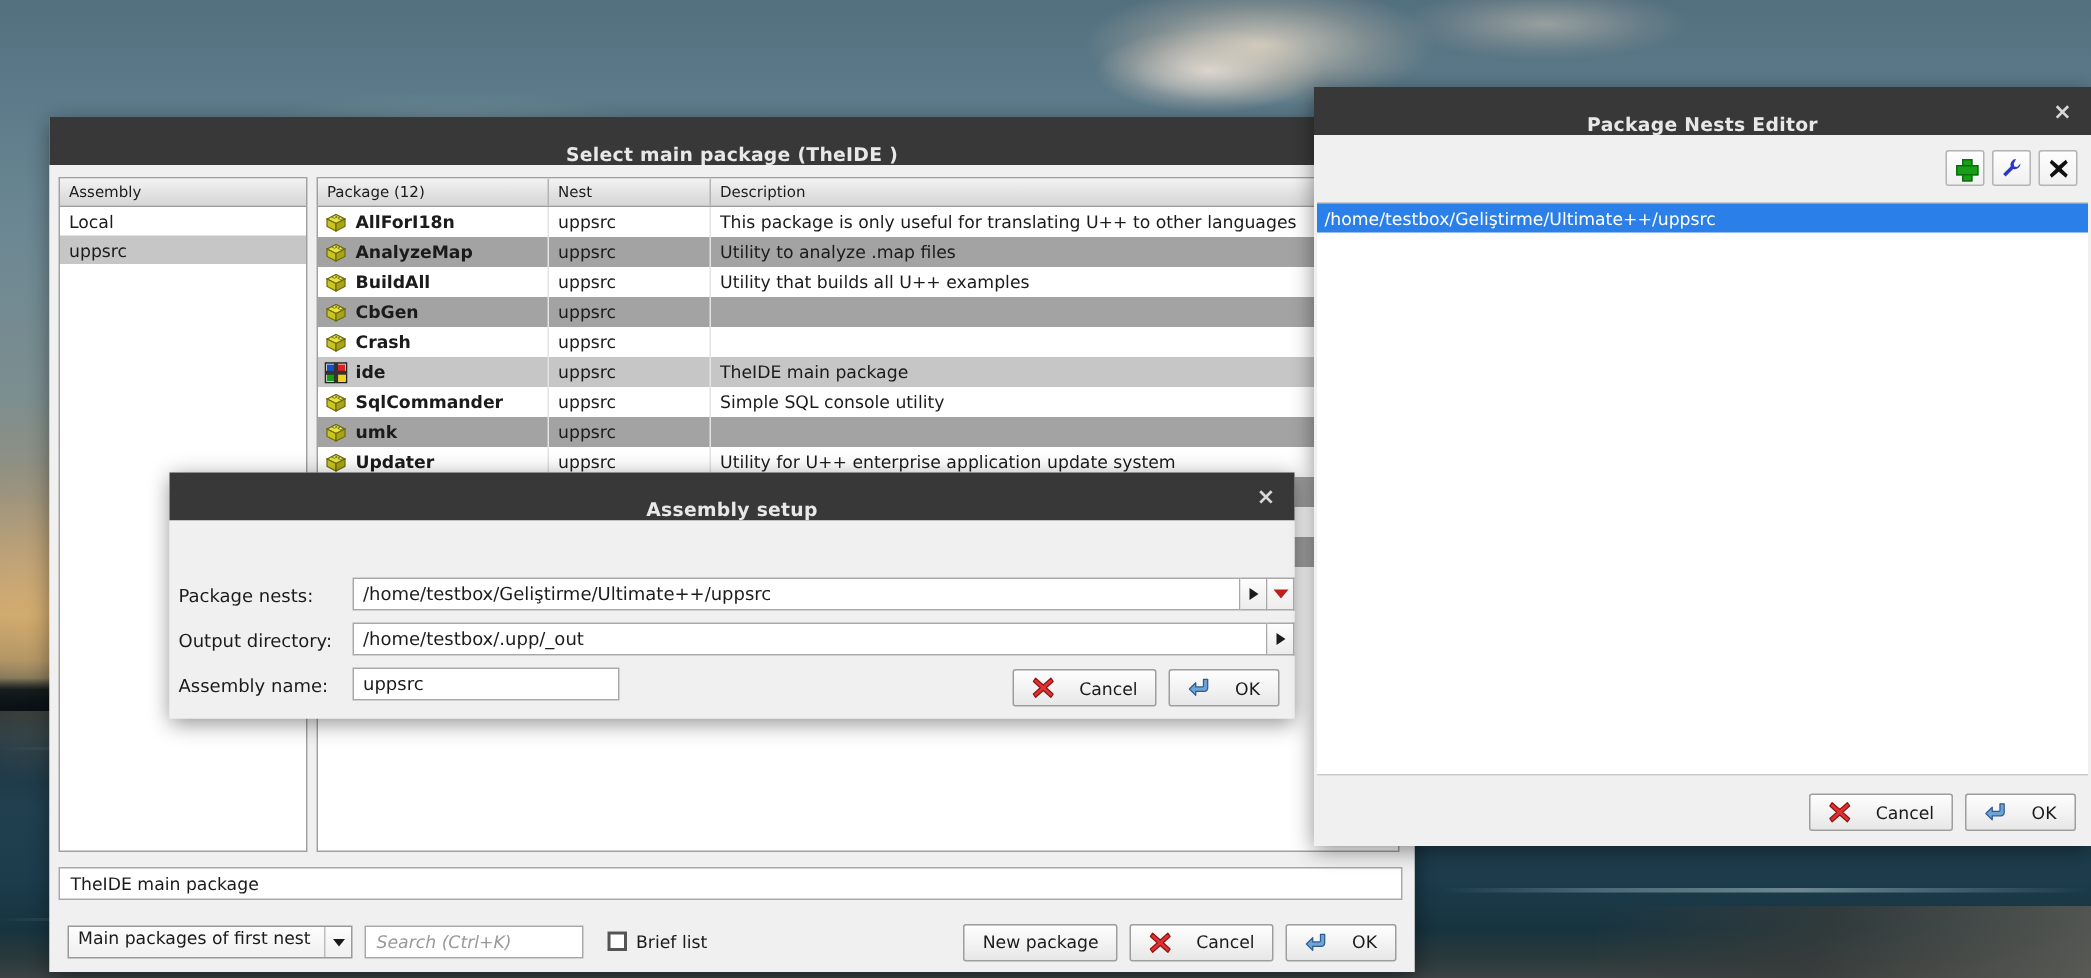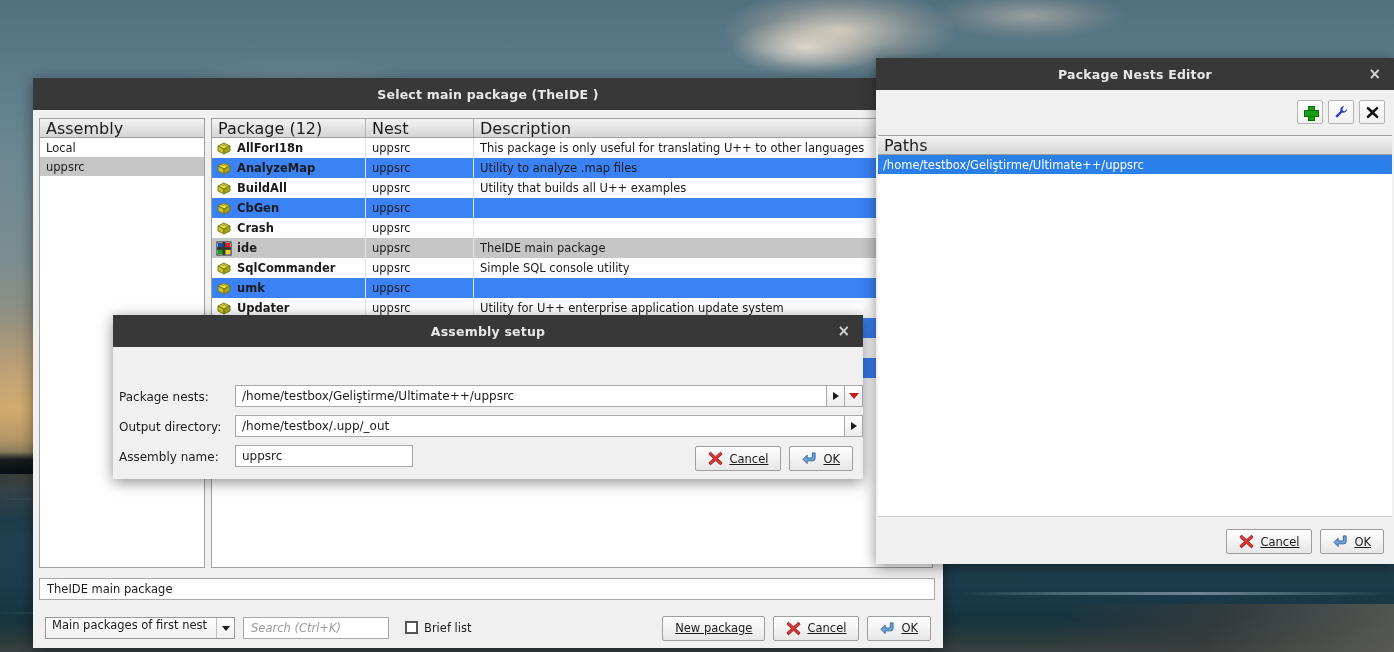--- a/index.html
+++ b/index.html
@@ -62,21 +62,21 @@
   
   .window {
     position: absolute;
     background: #f0f0f0;
     box-shadow: 0 3px 14px rgba(0,0,0,0.45);
   }
   .titlebar {
     height: 32px;
     background: #383838;
     color: #e8e8e8;
-    display: flex; align-items: center; justify-content: center;
+    display: flex; align-items: flex-end; justify-content: center;
     position: relative;
     font-size: 12.5px;
     font-weight: bold;
     letter-spacing: .2px;
     user-select: none;
   }
   .titlebar .closebtn {
     position: absolute; right: 10px; top: 50%; transform: translateY(-50%);
     width: 18px; height: 18px;
     display: flex; align-items: center; justify-content: center;
@@ -90,34 +90,34 @@
 
   .listpanel { position: absolute; background: #ffffff; border: 1px solid #a0a0a0; overflow: hidden; }
   #assembly-panel { left: 6px; top: 8px; width: 166px; height: 450px; }
   #packages-panel { left: 178px; top: 8px; width: 722px; height: 450px; }
 
   .colhdr {
     height: 19px;
     background: linear-gradient(to bottom,#f3f3f3 0%,#e2e2e2 55%,#d6d6d6 100%);
     border-bottom: 1px solid #9d9d9d;
     display: flex; align-items: center;
-    font-size: 16px; color: #1b1b1b;
+    font-size: 10px; color: #1b1b1b;
     user-select: none;
   }
   .colhdr > div {
     padding-left: 6px;
     height: 100%;
     display: flex; align-items: center;
     border-right: 1px solid #b4b4b4;
     overflow: hidden; white-space: nowrap;
   }
   .colhdr > div:last-child { border-right: none; }
 
   .row { height: 20px; display: flex; align-items: center; font-size: 11.5px; color: #1b1b1b; white-space: nowrap; }
-  .row.alt { background: #3b82f6; }
+  .row.alt { background: #a3a3a3; }
   .row.cursor { background: #c6c6c6; }
   .cell { height: 100%; display: flex; align-items: center; padding-left: 6px; overflow: hidden; border-right: 1px solid #e3e3e3; }
   .cell.pkg { width: 154px; font-weight: bold; padding-left: 4px; }
   .cell.nest { width: 108px; }
   .cell.desc { flex: 1; border-right: none; }
 
   
   .aitem { height: 19px; display: flex; align-items: center; padding-left: 6px; font-size: 11.5px; color: #1b1b1b; }
   .aitem.sel { background: #c6c6c6; }
 
@@ -163,26 +163,25 @@
   }
   .checkrow { display: flex; align-items: flex-start; margin-left: 16px; font-size: 11.5px; color: #1b1b1b; }
   .checkbox { width: 13px; height: 13px; background: #fff; border: 2px solid #555; margin-right: 6px; }
 
   .btn {
     height: 25px;
     background: linear-gradient(to bottom,#fefefe 0%,#f3f3f3 50%,#e7e7e7 100%);
     border: 1px solid #9e9e9e;
     border-radius: 2px;
     display: flex; align-items: center; justify-content: center;
-    gap: 6px;
+    gap: 16px;
     font-size: 11.5px; color: #1b1b1b;
     padding: 0 12px;
     cursor: pointer;
     user-select: none;
-    text-decoration: underline;
   }
   .btn-icon { width: 15px; height: 15px; flex: none; }
 
   
   #assembly-setup { left: 113px; top: 315px; width: 750px; height: 164px; }
   #as-body { height: 132px; background: #f0f0f0; position: relative; }
   .fieldlabel { position: absolute; font-size: 12px; color: #1b1b1b; }
   .textfield {
     position: absolute; height: 22px;
     background: #ffffff; border: 1px solid #a8a8a8;
@@ -583,23 +582,20 @@
         </svg>
       </div>
       <div class="tbtn">
         <svg width="13" height="13" viewBox="0 0 16 16">
           <path d="M2.2 0.6 L8 5.6 L13.8 0.6 L15.4 3.0 L10.3 8 L15.4 13.0 L13.8 15.4 L8 10.4 L2.2 15.4 L0.6 13.0 L5.7 8 L0.6 3.0 Z" fill="#111111"></path>
         </svg>
       </div>
     </div>
 
     <div id="ne-list">
-      <div class="colhdr">
-        <div style="width:100%;">Paths</div>
-      </div>
       <div id="ne-path-rows">
           <div class="path-row sel">
             <span>/home/testbox/Geliştirme/Ultimate++/uppsrc</span>
           </div>
         </div>
     </div>
 
     <div id="ne-buttons">
       <div class="btn">
         <svg class="btn-icon" viewBox="0 0 16 16">

